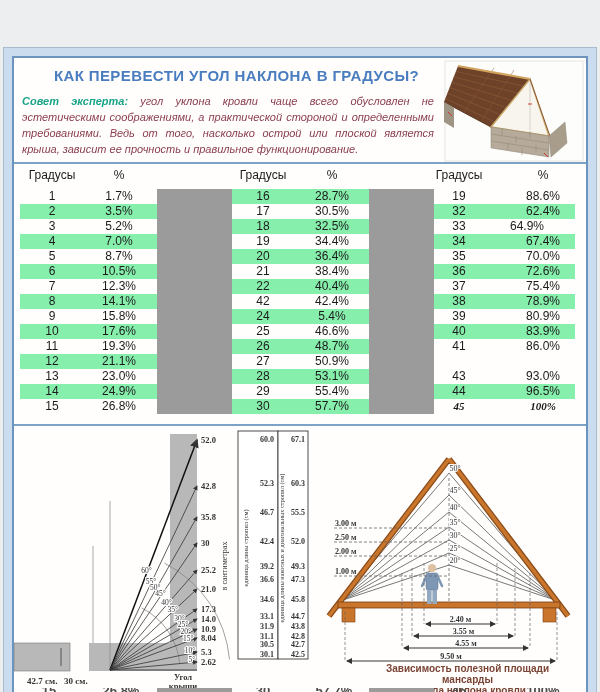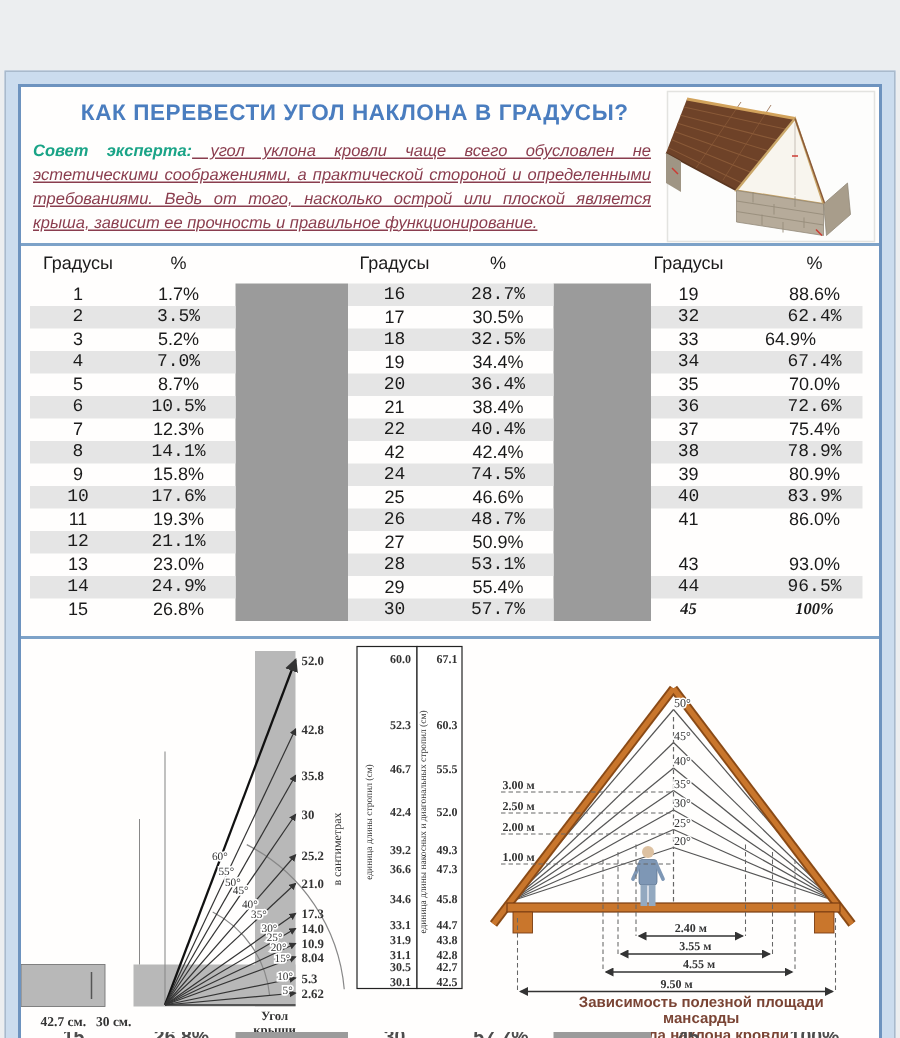--- a/index.html
+++ b/index.html
@@ -4,29 +4,29 @@
 <style>
   html,body{margin:0;padding:0;background:#eceef0;}
   *{box-sizing:border-box;}
   .outer{width:600px;height:692px;padding:3px;font-family:"Liberation Sans",sans-serif;margin-top:44px;}
   .band{width:100%;height:100%;border:1px solid #a9bacc;background:#cbdcee;padding:8px;}
   .page{position:relative;width:100%;height:100%;border:2px solid #6d93bf;background:#fffefd;overflow:hidden;}
   .title{position:absolute;left:0;top:9px;width:445px;text-align:center;font-size:15px;font-weight:bold;color:#4a7dbf;letter-spacing:.4px;}
   .house{position:absolute;left:430px;top:2px;width:140px;height:102px;}
   .tip{position:absolute;left:8px;top:36px;width:412px;margin:0;font-style:italic;font-size:11px;line-height:1.45;text-align:justify;}
   .tip-label{color:#1aa487;font-weight:bold;}
-  .tip-text{color:#8a3d4e;text-decoration:underline;}
+  .tip-text{color:#8a3d4e;}
   .hr{position:absolute;left:0;width:100%;border-top:2px solid #7da2c8;}
   .hr1{top:104px;} .hr2{top:366px;}
   .table-section{position:absolute;left:0;top:108px;width:570px;height:250px;font-size:12px;color:#1b1b1b;}
   .th{position:absolute;top:2px;height:16px;text-align:center;}
   .sep-band{position:absolute;top:23px;height:225px;background:#9b9b9b;}
   .tgroup{position:absolute;top:23px;height:225px;}
   .trow{position:absolute;left:0;width:100%;height:15px;}
-  .trow.shade{background:#e5e5e5;font-family:Liberation Mono, monospace;}
+  .trow.shade{background:#86efac;}
   .tcell{position:absolute;top:0;height:15px;line-height:15px;text-align:center;}
   .tcell.last{font-family:"Liberation Serif",serif;font-style:italic;font-weight:bold;font-size:11px;}
   svg{position:absolute;overflow:visible;}
   svg text{font-family:"Liberation Serif",serif;fill:#333;}
   #nomogram{left:0;top:368px;}
   #scales{left:222px;top:368px;}
   #mansard{left:318px;top:368px;}
   .caption{position:absolute;left:346px;top:605px;width:215px;text-align:center;font-size:10px;font-weight:bold;color:#7a4434;line-height:11px;}
   .ghost{position:absolute;left:0;top:630px;width:570px;height:20px;overflow:hidden;}
   .gbar{position:absolute;top:0;height:20px;background:#9b9b9b;}
@@ -184,21 +184,21 @@
             <div class="trow shade" style="top: 90px;">
               <div class="tcell" style="left: -4px; width: 70px;">22</div>
               <div class="tcell" style="left: 65px; width: 70px;">40.4%</div>
             </div>
             <div class="trow" style="top: 105px;">
               <div class="tcell" style="left: -4px; width: 70px;">42</div>
               <div class="tcell" style="left: 65px; width: 70px;">42.4%</div>
             </div>
             <div class="trow shade" style="top: 120px;">
               <div class="tcell" style="left: -4px; width: 70px;">24</div>
-              <div class="tcell" style="left: 65px; width: 70px;">74.5%</div>
+              <div class="tcell" style="left: 65px; width: 70px;">5.4%</div>
             </div>
             <div class="trow" style="top: 135px;">
               <div class="tcell" style="left: -4px; width: 70px;">25</div>
               <div class="tcell" style="left: 65px; width: 70px;">46.6%</div>
             </div>
             <div class="trow shade" style="top: 150px;">
               <div class="tcell" style="left: -4px; width: 70px;">26</div>
               <div class="tcell" style="left: 65px; width: 70px;">48.7%</div>
             </div>
             <div class="trow" style="top: 165px;">

